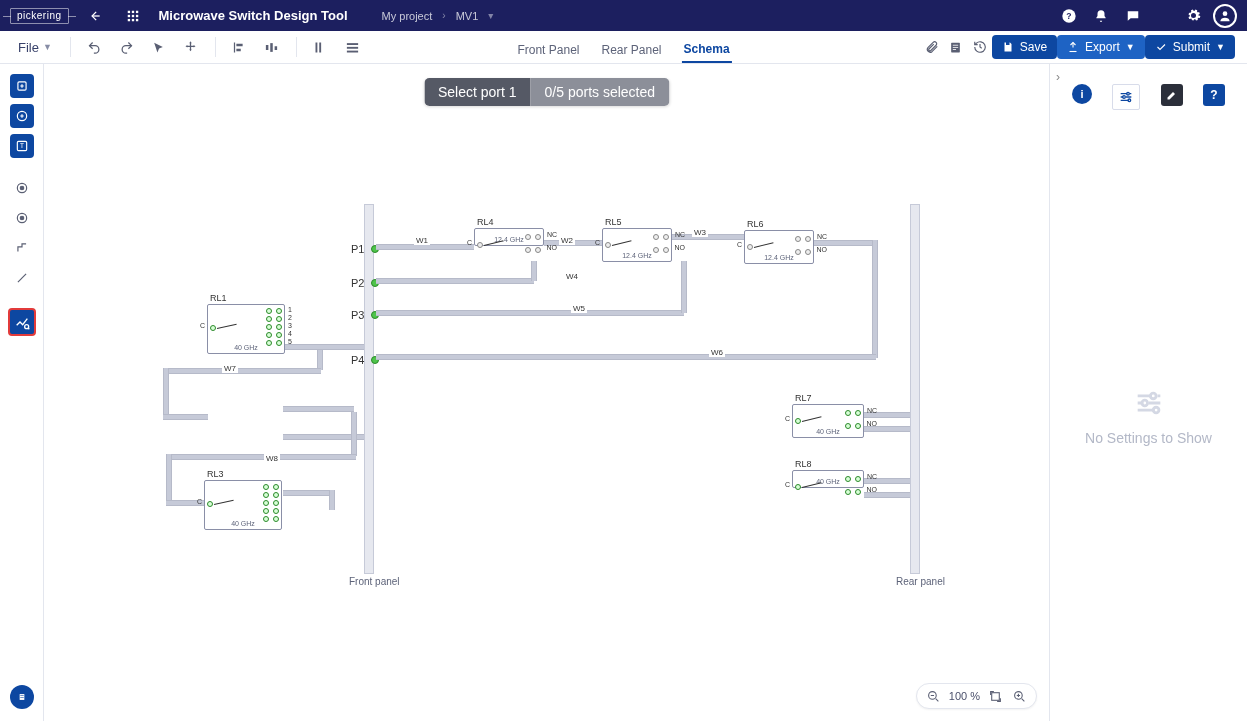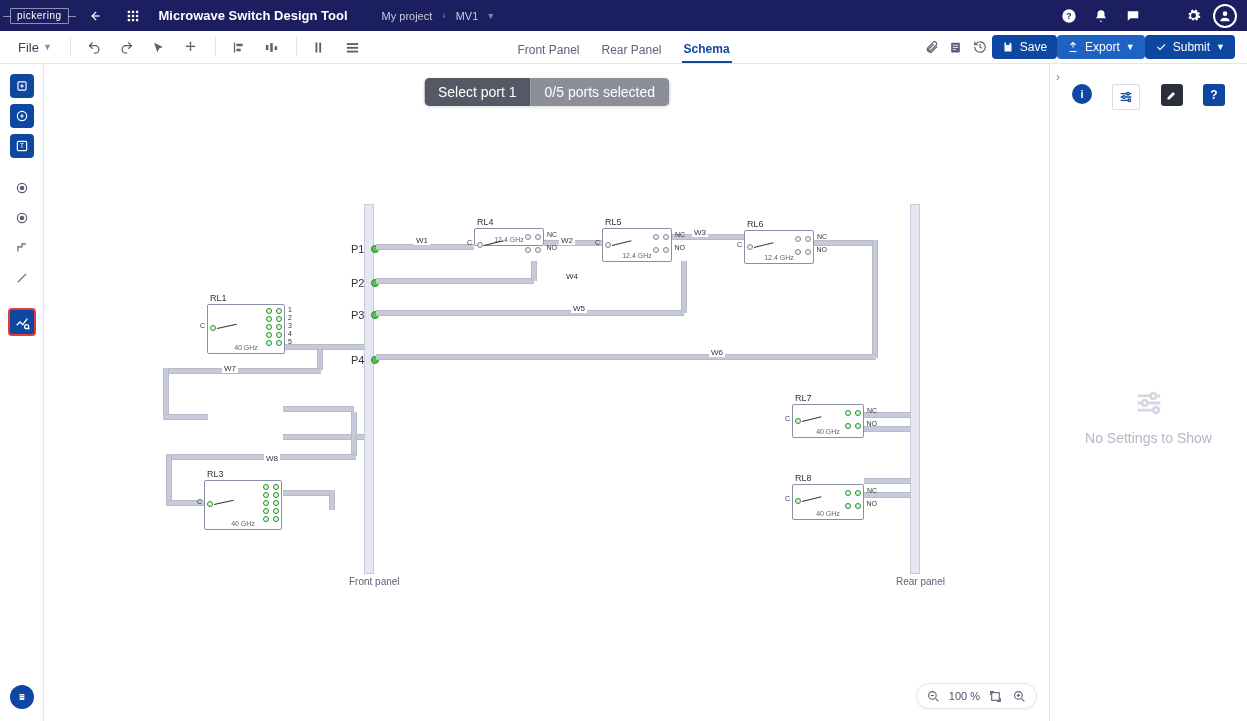--- a/index.html
+++ b/index.html
@@ -489,21 +489,21 @@
           <span class="c-label" style="left:-8px;top:10px">C</span>
         <span class="sw-arm" style="left:9px;top:16px;transform:rotate(-14deg)"></span>
         <span class="pin" style="right:12px;top:5px"></span>
           <span class="pin" style="right:2px;top:5px"></span>
           <span class="pin-label" style="right:-14px;top:2px">NC</span>
         <span class="pin" style="right:12px;top:18px"></span>
           <span class="pin" style="right:2px;top:18px"></span>
           <span class="pin-label" style="right:-14px;top:15px">NO</span>
       </div>
 
-      <div class="relay" style="left:748px;top:420px;width:72px;height:36px">
+      <div class="relay" style="left:748px;top:406px;width:72px;height:18px">
         <span class="relay-label">RL8</span>
         <span class="freq">40 GHz</span>
         <span class="pin" style="left:2px;top:13px"></span>
           <span class="c-label" style="left:-8px;top:10px">C</span>
         <span class="sw-arm" style="left:9px;top:16px;transform:rotate(-14deg)"></span>
         <span class="pin" style="right:12px;top:5px"></span>
           <span class="pin" style="right:2px;top:5px"></span>
           <span class="pin-label" style="right:-14px;top:2px">NC</span>
         <span class="pin" style="right:12px;top:18px"></span>
           <span class="pin" style="right:2px;top:18px"></span>

